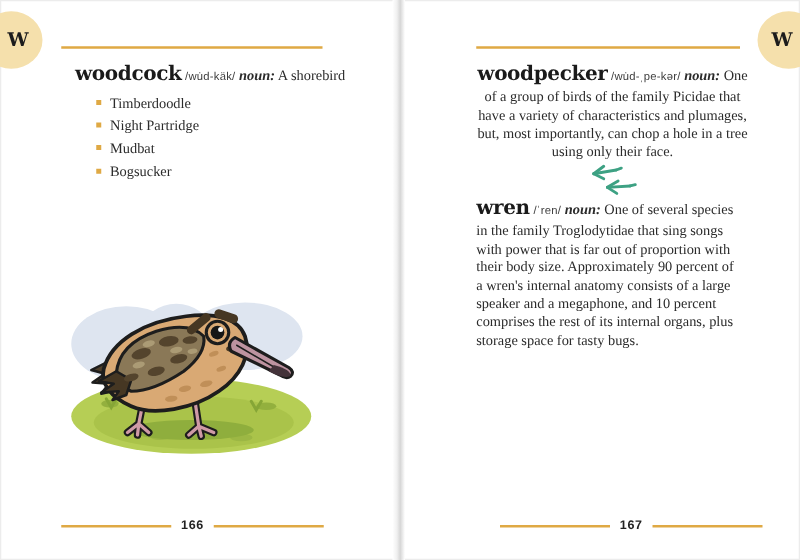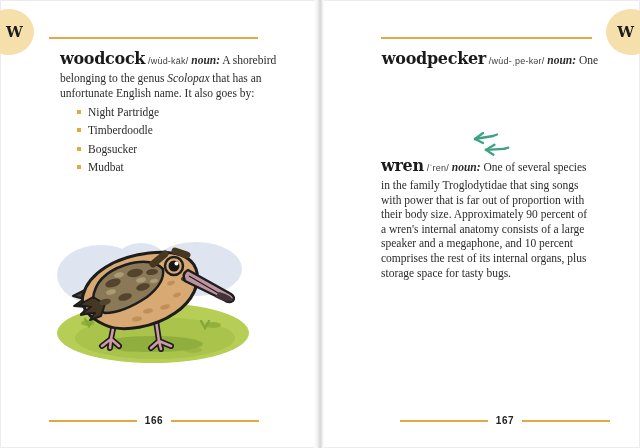--- a/index.html
+++ b/index.html
@@ -89,27 +89,25 @@
 </div>
 <div class="toprule toprule-left"></div>
 
 <div class="entry entry-woodcock">
   <div class="entry-head">
     <span class="headword">woodcock</span>
     <span class="pron">/wu̇d-käk/</span>
     <span class="pos">noun:</span>
     <span class="lead">A shorebird</span>
   </div>
-  <div class="entry-body"><span>belonging to the genus </span><em>Scolopax</em><span> that has an
-unfortunate English name. It also goes by:</span></div>
   <ul class="bullets">
+      <li><span class="bullet-square"></span><span>Timberdoodle</span></li>
       <li><span class="bullet-square"></span><span>Night Partridge</span></li>
-      <li><span class="bullet-square"></span><span>Timberdoodle</span></li>
+      <li><span class="bullet-square"></span><span>Mudbat</span></li>
       <li><span class="bullet-square"></span><span>Bogsucker</span></li>
-      <li><span class="bullet-square"></span><span>Mudbat</span></li>
     </ul>
 </div>
 
 <svg class="illustration" viewBox="0 0 200 130" role="img">
 
   <g>
     <ellipse cx="48" cy="36" rx="44" ry="30" fill="#dee5f0"></ellipse>
     <ellipse cx="88" cy="24" rx="26" ry="20" fill="#dee5f0"></ellipse>
     <ellipse cx="143" cy="30" rx="46" ry="27" fill="#dee5f0"></ellipse>
   </g>
@@ -193,20 +191,24 @@
 </div>
 <div class="toprule toprule-right"></div>
 
 <div class="entry entry-woodpecker">
   <div class="entry-head">
     <span class="headword">woodpecker</span>
     <span class="pron">/wu̇d-ˌpe-kər/</span>
     <span class="pos">noun:</span>
     <span class="lead">One</span>
   </div>
+  <div class="entry-body">of a group of birds of the family Picidae that
+have a variety of characteristics and plumages,
+but, most importantly, can chop a hole in a tree
+using only their face.</div>
 </div>
 
 <svg class="footprints" viewBox="0 0 48 32">
   <g stroke="var(--footprint_green, #3da183)" stroke-width="2.3" stroke-linecap="round" fill="none">
     <g>
       <path d="M27,7 L9,10"></path>
         <path d="M9,10 L17,4"></path>
         <path d="M9,10 L17,14"></path>
         <path d="M27,7 l4,-1.5"></path>
     </g>

